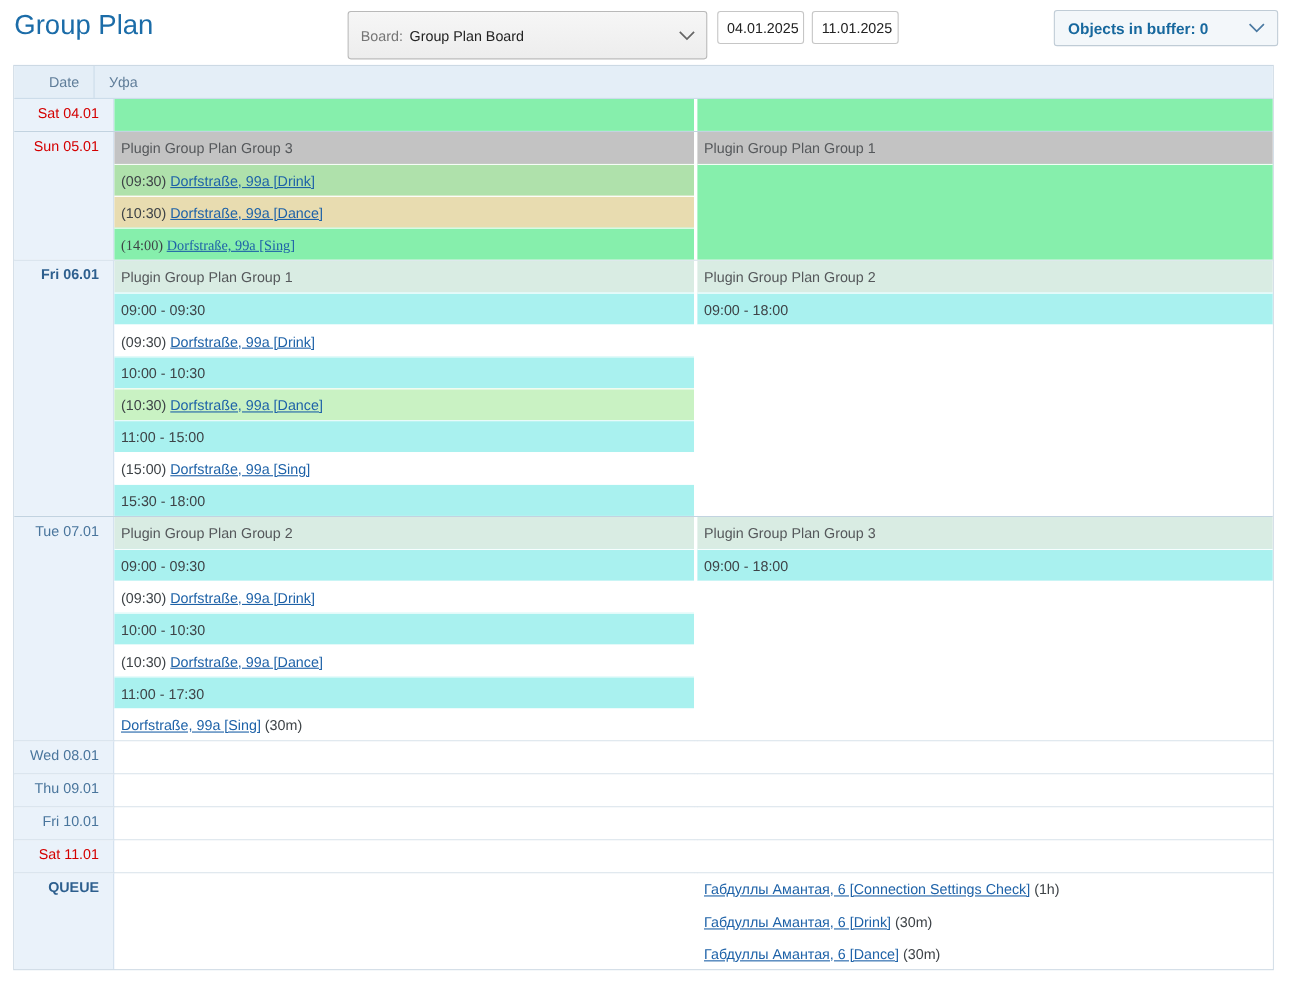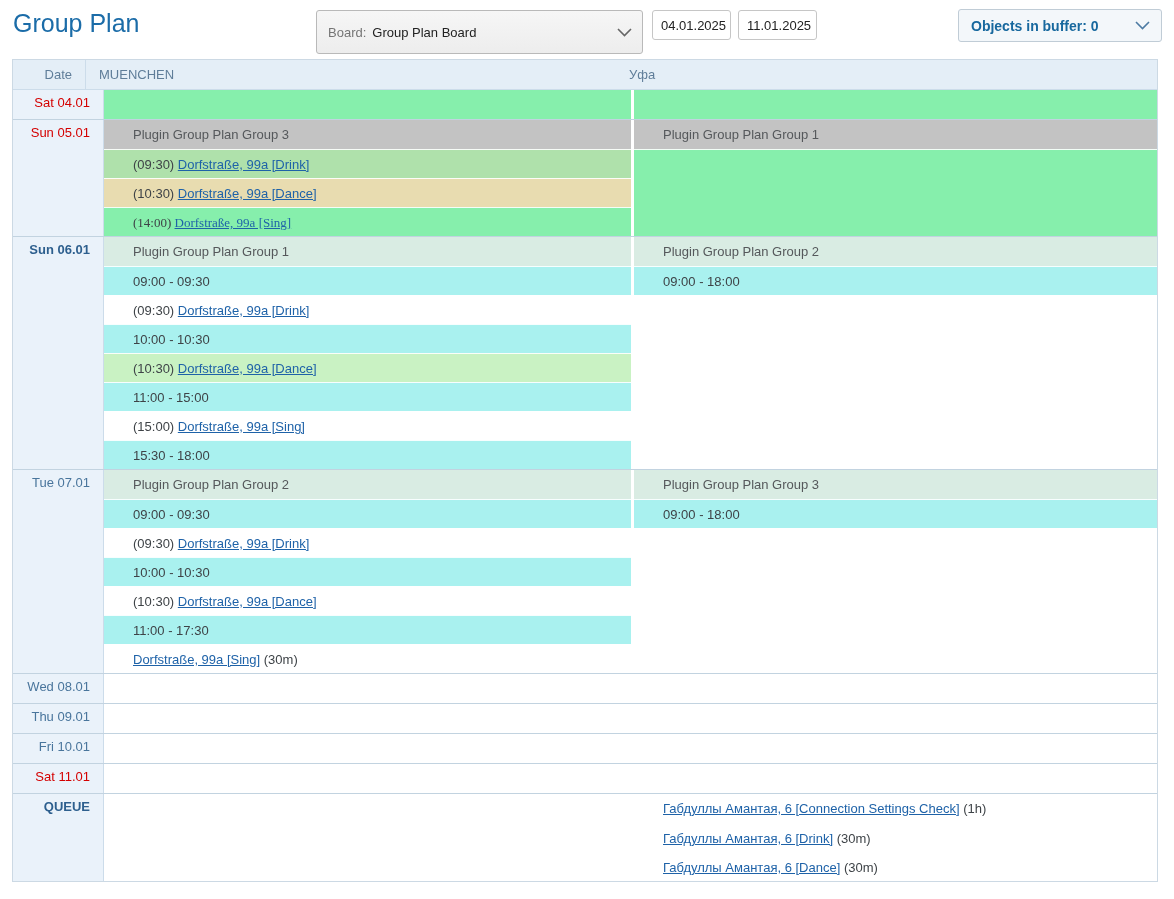--- a/index.html
+++ b/index.html
@@ -32,21 +32,21 @@
   .day-row{display:flex;}
   .day-row + .day-row{border-top:1px solid #c2d3e0;}
   .date-cell{width:91px;flex:0 0 91px;box-sizing:border-box;background:#eaf2fa;border-right:1px solid #ccdcea;
     text-align:right;padding:5px 13px 0 0;font-size:13px;color:#49759c;}
   .date-cell.weekend{color:#d40000;}
   .date-cell.today,.date-cell.queue{color:#2d5f8e;font-weight:bold;}
   .content-cell{width:527px;flex:0 0 527px;box-sizing:border-box;background:#fff;}
   .content-cell.ufa{width:auto;flex:1 1 auto;}
   .col-gap{width:3px;flex:0 0 3px;background:#fff;}
 
-  .cell-row{height:29px;line-height:29px;box-sizing:border-box;padding-left:29px;font-size:13px;color:#3e4347;
+  .cell-row{height:29px;line-height:29px;box-sizing:border-box;padding-left:6px;font-size:13px;color:#3e4347;
     white-space:nowrap;overflow:hidden;}
   .cell-row + .cell-row{border-top:1px solid rgba(255,255,255,0.9);}
   .kind-group{color:#55585b;}
   .bg-weekend_header{background:#c3c3c3;}
   .bg-weekend{background:#86efac;font-family:Liberation Serif, serif;}
   .bg-group_header{background:#d9ece3;}
   .bg-window{background:#a9f1ef;}
   .bg-green{background:#afe1ab;}
   .bg-tan{background:#e8dcb0;}
   .bg-pale_green{background:#c9f2c3;}
@@ -75,21 +75,20 @@
   <div class="buffer-box">
     <span class="txt">Objects in buffer: 0</span>
     <svg class="chev" width="15" height="9" viewBox="0 0 15 9">
       <polyline points="1,1 7.5,7.5 14,1" fill="none" stroke="#4d7ba3" stroke-width="1.6"></polyline>
     </svg>
   </div>
 
   <div class="plan">
     <div class="head-row">
       <div class="head-date">Date</div>
-      <div class="head-col m">MUENCHEN</div>
       <div class="head-col u">Уфа</div>
     </div>
     <div>
         <div class="day-row">
           <div class="date-cell weekend">Sat 04.01</div>
           <div class="content-cell">
             <div class="cell-row kind-empty bg-weekend"></div>
           </div>
           <div class="col-gap"></div>
           <div class="content-cell ufa">
@@ -104,21 +103,21 @@
             <div class="cell-row kind-appt bg-tan"><span class="pre">(10:30) </span><a class="lnk" href="#">Dorfstraße, 99a [Dance]</a></div>
             <div class="cell-row kind-appt bg-weekend"><span class="pre">(14:00) </span><a class="lnk" href="#">Dorfstraße, 99a [Sing]</a></div>
           </div>
           <div class="col-gap"></div>
           <div class="content-cell ufa">
             <div class="cell-row kind-group bg-weekend_header">Plugin Group Plan Group 1</div>
             <div class="cell-row kind-empty bg-weekend" style="height: 87px;"></div>
           </div>
         </div>
         <div class="day-row">
-          <div class="date-cell today">Sun 06.01</div>
+          <div class="date-cell today">Fri 06.01</div>
           <div class="content-cell">
             <div class="cell-row kind-group bg-group_header">Plugin Group Plan Group 1</div>
             <div class="cell-row kind-window bg-window">09:00 - 09:30</div>
             <div class="cell-row kind-appt bg-plain"><span class="pre">(09:30) </span><a class="lnk" href="#">Dorfstraße, 99a [Drink]</a></div>
             <div class="cell-row kind-window bg-window">10:00 - 10:30</div>
             <div class="cell-row kind-appt bg-pale_green"><span class="pre">(10:30) </span><a class="lnk" href="#">Dorfstraße, 99a [Dance]</a></div>
             <div class="cell-row kind-window bg-window">11:00 - 15:00</div>
             <div class="cell-row kind-appt bg-plain"><span class="pre">(15:00) </span><a class="lnk" href="#">Dorfstraße, 99a [Sing]</a></div>
             <div class="cell-row kind-window bg-window">15:30 - 18:00</div>
           </div>

